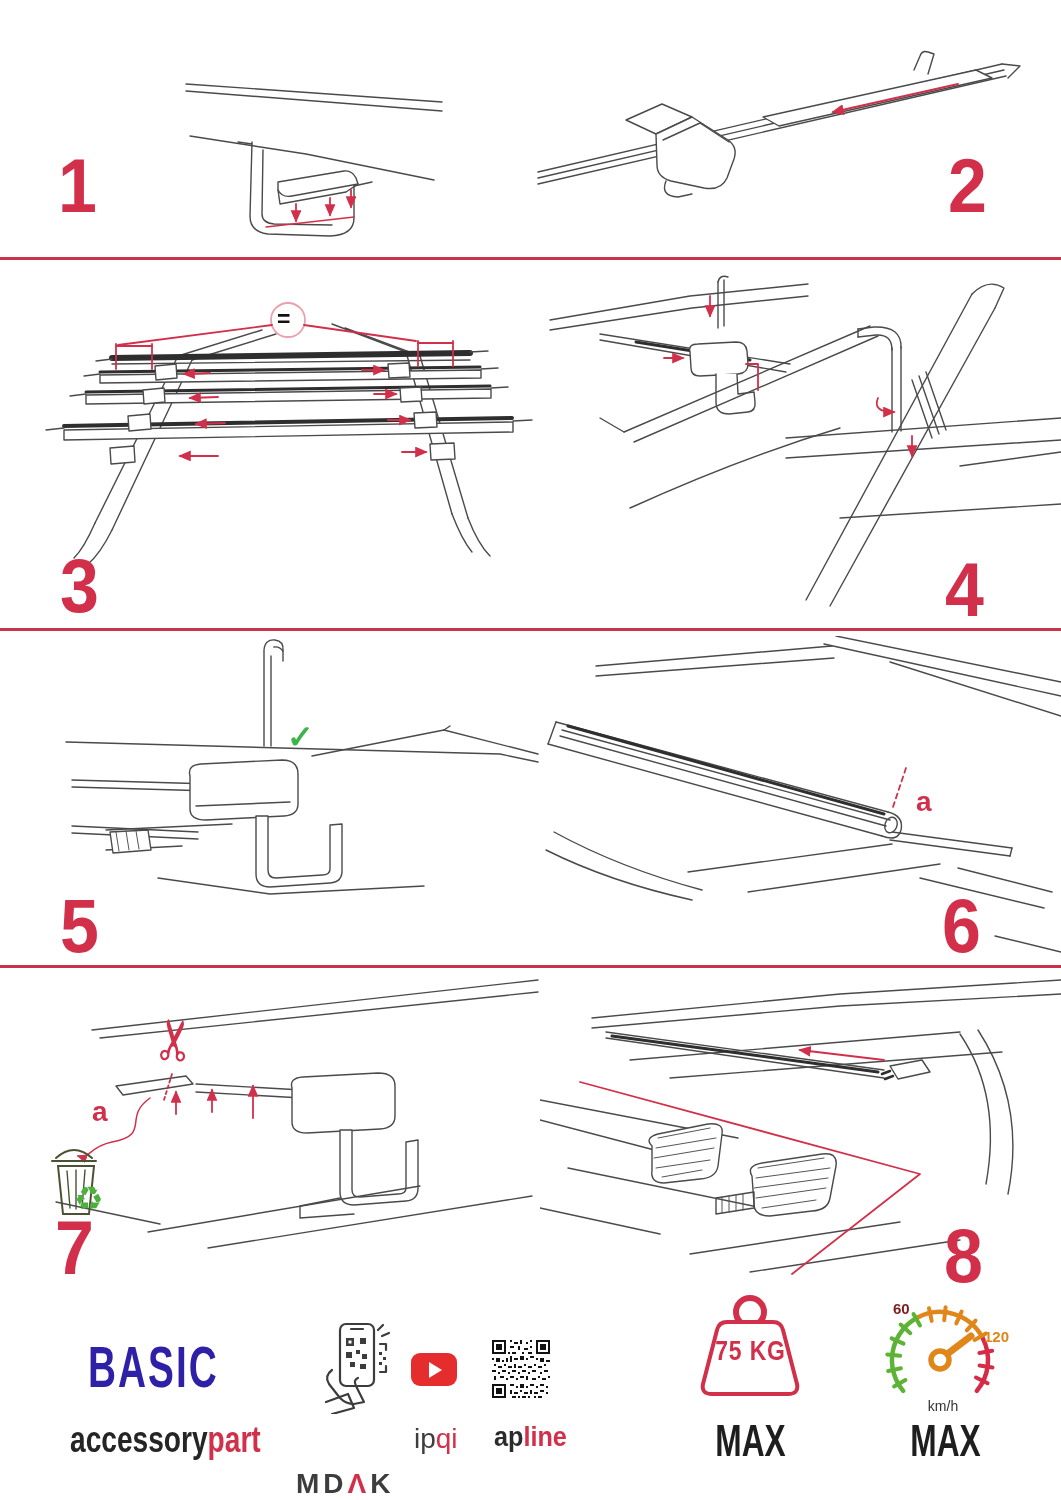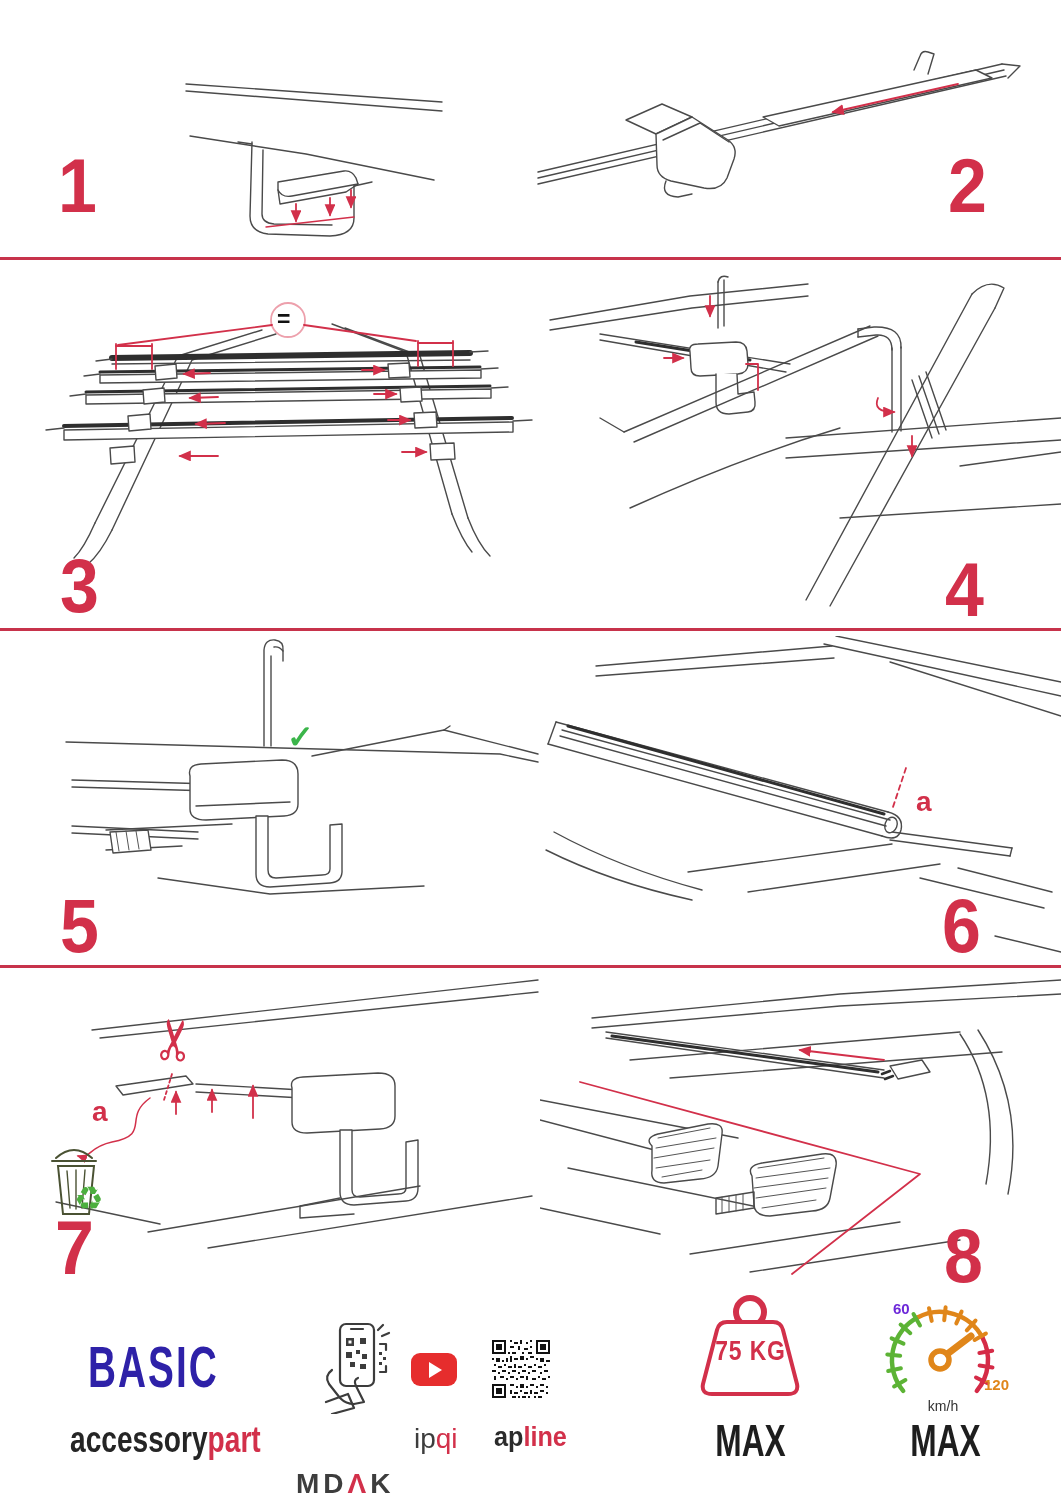--- a/index.html
+++ b/index.html
@@ -34,22 +34,22 @@
           transform:scaleX(.9);transform-origin:left top;}
   .apline .r{color:#d2304a;}
   .ytbtn{position:absolute;left:411px;top:1353px;width:46px;height:33px;background:#e62d2d;
          border-radius:9px;display:flex;align-items:center;justify-content:center;}
   .ytbtn .tri{width:0;height:0;border-left:13px solid #fff;border-top:8px solid transparent;
          border-bottom:8px solid transparent;margin-left:3px;}
   .wval{position:absolute;left:683px;top:1336px;width:135px;text-align:center;font-size:27px;
         font-weight:bold;color:#d2304a;transform:scaleX(.85);transform-origin:center top;letter-spacing:1px;}
   .maxlab{position:absolute;width:135px;text-align:center;font-size:44px;font-weight:bold;color:#1e1e1e;
         transform:scaleX(.72);transform-origin:center top;}
-  .g60{position:absolute;left:893px;top:1300px;font-size:15px;font-weight:bold;color:#6d28d9;}
-  .g120{position:absolute;left:984px;top:1376px;font-size:15px;font-weight:bold;color:#e0861a;}
+  .g60{position:absolute;left:893px;top:1300px;font-size:15px;font-weight:bold;color:#7f1d1d;}
+  .g120{position:absolute;left:984px;top:1328px;font-size:15px;font-weight:bold;color:#e0861a;}
   .gunit{position:absolute;left:878px;top:1398px;width:130px;text-align:center;font-size:14px;color:#333;}
 </style>
 </head>
 <body>
 
 <div class="page">
 
   <div class="panel" style="left:0;top:20px;width:530px;height:238px">
     <svg viewBox="0 0 530 238">
       <defs>

